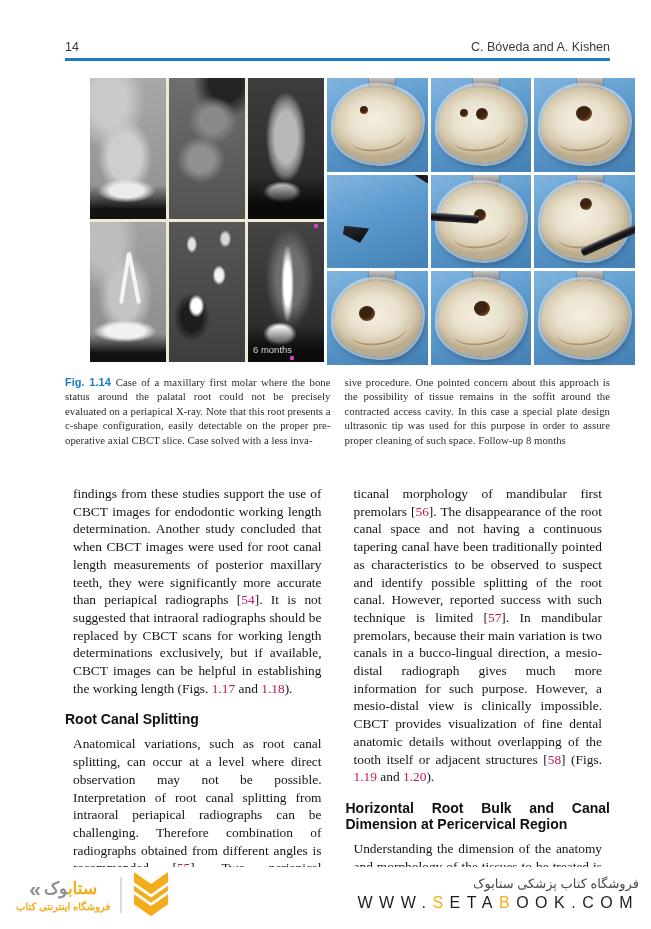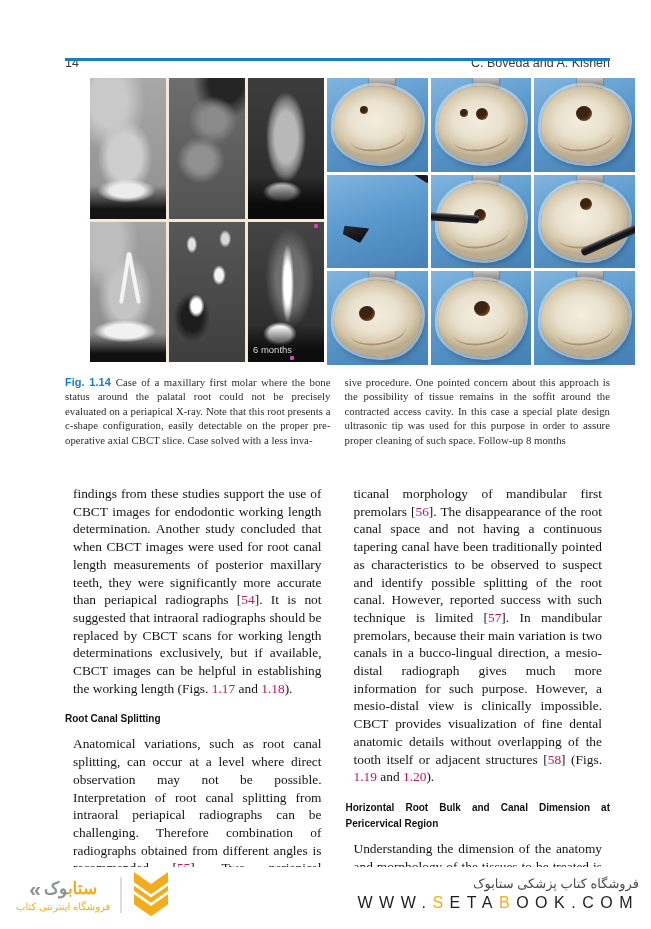--- a/index.html
+++ b/index.html
@@ -5,21 +5,21 @@
   html,body{margin:0;padding:0;}
   body{
     width:651px;height:929px;background:#ffffff;position:relative;overflow:hidden;
     font-family:"Liberation Serif", serif;color:#1a1a1a;
     -webkit-font-smoothing:antialiased;
   }
   .page{position:absolute;inset:0;}
 
   
   .hdr{position:absolute;top:40px;left:65px;right:41px;display:flex;justify-content:space-between;
-       font-family:"Liberation Sans", sans-serif;font-size:12.5px;color:#3a3a3a;margin-top:16px;}
+       font-family:"Liberation Sans", sans-serif;font-size:12.5px;color:#3a3a3a;}
   .hdr-rule{position:absolute;top:58px;left:65px;right:41px;height:2.5px;background:#1b7cc0;}
 
   
   .figure{position:absolute;top:78px;left:65px;width:545px;height:287px;display:flex;gap:3px;padding-left:25px;}
   .fig-left{width:234px;height:284px;display:grid;grid-template-columns:repeat(3,1fr);
             grid-template-rows:1fr 1fr;gap:3px;background:#f2e9d8;padding:0;}
   .fig-right{flex:1;display:grid;grid-template-columns:repeat(3,1fr);grid-template-rows:repeat(3,1fr);gap:3px;}
   .panel{position:relative;overflow:hidden;}
 
   
@@ -94,35 +94,35 @@
   
   .captions{position:absolute;top:375px;left:65px;right:41px;display:flex;gap:14px;}
   .cap{flex:1;font-size:10.8px;line-height:14.4px;text-align:justify;color:#2d2d2d;}
   .figlabel{font-family:"Liberation Sans", sans-serif;font-weight:bold;color:#1b7cc0;
       font-size:11px;margin-right:5px;}
 
   
   .columns{position:absolute;top:477px;left:65px;right:41px;display:flex;gap:16px;}
   .col{flex:1;font-size:13.4px;line-height:17.7px;text-align:justify;color:#141414;}
   .col p{margin:8px;}
-  .col h3{font-family:"Liberation Sans", sans-serif;font-size:10px;line-height:16px;
+  .col h3{font-family:"Liberation Sans", sans-serif;font-size:14px;line-height:16px;
       margin:14px 0 2px;color:#101010;}
   .link{color:#be185d;}
 
   
   .footer{position:absolute;left:0;right:0;bottom:0;height:56px;background:#ffffff;
       display:flex;align-items:center;justify-content:space-between;padding:0 12px 6px 16px;
       font-family:"Liberation Sans", sans-serif;}
   .f-left{display:flex;align-items:center;gap:10px;}
   .logo-stack{display:flex;flex-direction:column;align-items:center;}
   .wordmark-row{display:flex;align-items:center;gap:3px;}
   .guillemet{color:#8d9094;font-size:21px;font-weight:bold;line-height:1;}
   .wordmark{font-size:17px;font-weight:bold;line-height:1;}
   .wordmark .accent{color:#f3ad1c;} .wordmark .muted{color:#8d9094;}
-  .tagline{color:#f3ad1c;font-size:10px;margin-top:2px;}
+  .tagline{color:#f3ad1c;font-size:10px;margin-top:2px;font-weight:bold;}
   .v-div{width:2px;height:36px;background:#dcdcdc;}
   .f-right{text-align:right;}
   .store-fa{color:#4a4a4a;font-size:13px;line-height:16px;}
   .website{font-size:16px;font-weight:normal;letter-spacing:6.5px;color:#1e1e1e;line-height:22px;}
   .website .accent{color:#f3ad1c;}
 </style>
 </head>
 <body>
 
 <div class="page">

